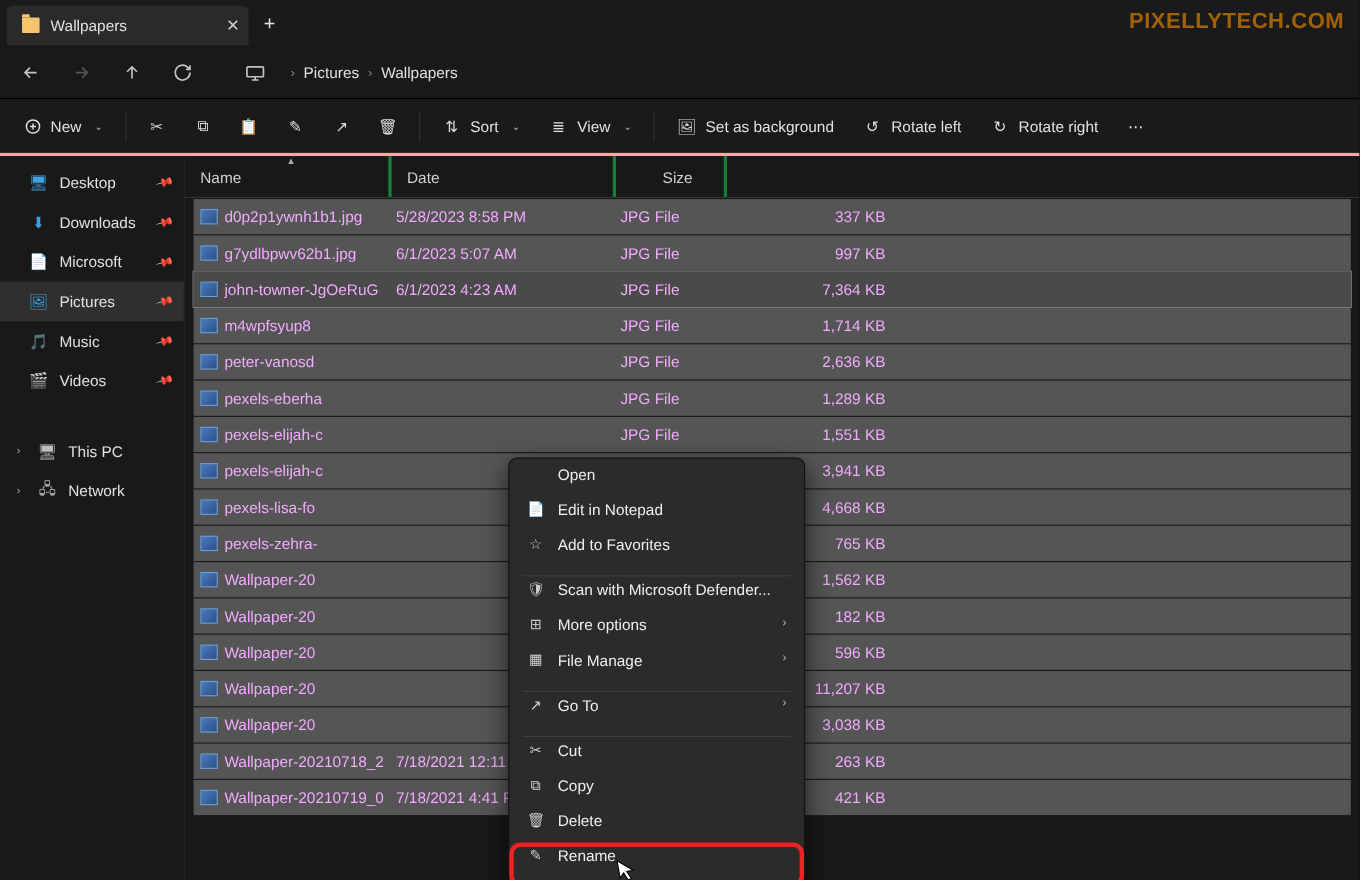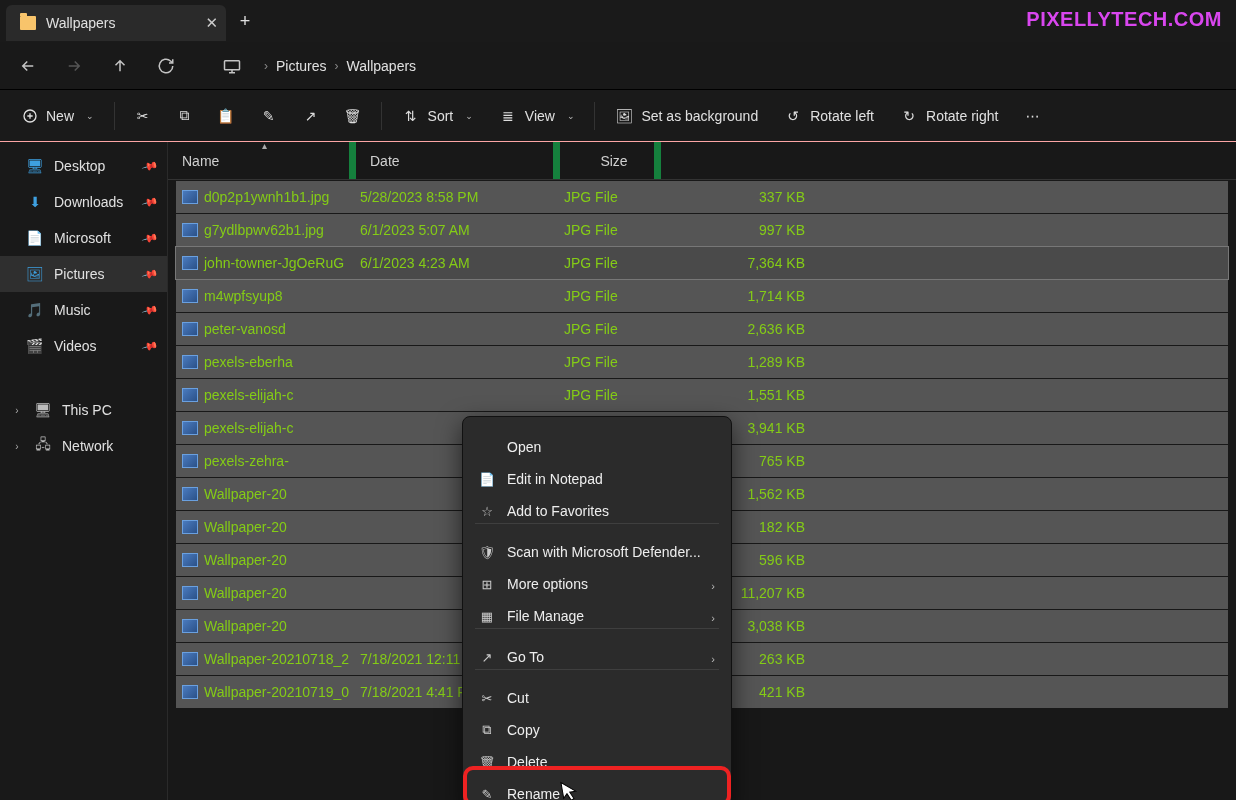--- a/index.html
+++ b/index.html
@@ -4,62 +4,62 @@
 <style>
   *{box-sizing:border-box;margin:0;padding:0;user-select:none}
   html,body{width:1236px;height:800px;background:#0f0f0f;color:#e0e0e0;font-family:"Segoe UI",Arial,sans-serif;font-size:14px;overflow:hidden}
   
   .titlebar{height:42px;background:#1a1a1a;display:flex;align-items:center;position:relative}
   .tab{display:flex;align-items:center;background:#2a2a2a;height:36px;margin-top:4px;margin-left:6px;border-radius:6px 6px 0 0;padding:0 14px;width:220px;position:relative}
   .tab .folder-icon{width:16px;height:14px;background:#f8c46b;margin-right:10px;border-radius:1px;position:relative}
   .tab .folder-icon::before{content:"";position:absolute;top:-3px;left:0;width:7px;height:3px;background:#f8c46b;border-radius:1px 1px 0 0}
   .tab-close{position:absolute;right:8px;font-size:15px;color:#ccc}
   .new-tab{width:34px;height:34px;display:flex;align-items:center;justify-content:center;color:#e0e0e0;font-size:18px;margin-left:2px}
-  .watermark{position:absolute;right:14px;top:8px;color:#d946ef;font-weight:800;letter-spacing:0.5px;font-size:20px}
+  .watermark{position:absolute;right:14px;top:8px;color:#a16207;font-weight:800;letter-spacing:0.5px;font-size:20px}
   
   .navbar{height:48px;background:#191919;display:flex;align-items:center;padding:0 8px;gap:6px;border-bottom:1px solid #000}
   .nav-btn{width:40px;height:36px;display:flex;align-items:center;justify-content:center;color:#c4c4c4;border-radius:4px}
   .nav-btn.disabled{color:#555}
   .path{display:flex;align-items:center;color:#e0e0e0;gap:8px;margin-left:6px}
   .path-sep{color:#888;font-size:12px}
   
-  .toolbar{height:52px;background:#1a1a1a;display:flex;align-items:center;padding:0 10px;border-bottom:1px solid #fca5a5;gap:2px}
+  .toolbar{height:52px;background:#1a1a1a;display:flex;align-items:center;padding:0 10px;border-bottom:3px solid #fca5a5;gap:2px}
   .tbtn{height:36px;display:flex;align-items:center;gap:8px;padding:0 12px;color:#e0e0e0;border-radius:4px}
   .tbtn.icon-only{width:40px;justify-content:center;padding:0}
   .chev{font-size:9px;color:#bbb;margin-left:4px}
   .sep{width:1px;height:28px;background:#333;margin:0 6px}
   
   .content{display:flex;height:658px}
   .sidebar{width:168px;background:#191919;border-right:1px solid #2a2a2a;padding-top:6px}
   .side-item{height:36px;display:flex;align-items:center;padding-left:26px;gap:10px;position:relative;color:#e0e0e0}
   .side-item.active{background:#2f2f2f}
   .pin{position:absolute;right:10px;color:#888;font-size:11px;transform:rotate(30deg)}
   .side-group{margin-top:28px}
   .side-group .side-item{padding-left:10px}
   .expand{color:#aaa;font-size:10px;width:14px;text-align:center}
   
   .filepane{flex:1;background:#181818;position:relative}
   .hdr{height:38px;display:flex;align-items:center;border-bottom:1px solid #333;color:#d0d0d0;font-size:14px}
-  .hdr .col{border-right:7px solid #15803d;height:100%;display:flex;align-items:center;padding-left:14px}
+  .hdr .col{border-right:3px solid #15803d;height:100%;display:flex;align-items:center;padding-left:14px}
   .col-name{width:188px}
   .col-date{width:204px}
   .col-type{width:152px}
   .col-size{width:101px;justify-content:center}
   .col-tags{width:110px}
   .rows{}
-  .row{height:32px;display:flex;align-items:center;background:#555;margin:1px 8px 1px 8px;padding-left:6px;color:#84cc16}
+  .row{height:32px;display:flex;align-items:center;background:#555;margin:1px 8px 1px 8px;padding-left:6px;color:#f0abfc}
   .row.selected{background:#4a4a4a;outline:1px solid #777}
   .fname{width:178px;display:flex;align-items:center;gap:6px;overflow:hidden;white-space:nowrap}
   .fdate{width:204px}
   .ftype{width:152px}
   .fsize{width:101px;text-align:right;padding-right:12px}
   .thumb{width:16px;height:14px;background:linear-gradient(135deg,#4a7bbf,#2b5188);border:1px solid #6aa0df}
   
   .ctx{position:absolute;left:294px;top:274px;width:270px;background:#2b2b2b;border:1px solid #111;border-radius:8px;box-shadow:0 8px 24px rgba(0,0,0,0.6);padding:6px 4px;z-index:50}
-  .ctx-item{height:32px;display:flex;align-items:flex-end;padding:0 12px;gap:12px;color:#eee;border-radius:4px;position:relative}
+  .ctx-item{height:32px;display:flex;align-items:flex-start;padding:0 12px;gap:12px;color:#eee;border-radius:4px;position:relative}
   .ctx-item .arr{position:absolute;right:12px;color:#bbb;font-size:11px}
   .ctx-sep{height:1px;background:#3f3f3f;margin:4px 8px}
   .ctx-item.highlight{outline:4px solid #e22;border-radius:6px}
   .ci{width:16px;text-align:center;color:#ccc;font-size:13px}
   
   .cursor{position:absolute;left:394px;top:638px;z-index:60;color:#fff;font-size:18px;transform:rotate(-10deg)}
   
   .ico{width:18px;height:18px;display:inline-flex;align-items:center;justify-content:center;color:#ddd}
 </style>
 </head>
@@ -293,20 +293,29 @@
             <span class="thumb"></span>
             <span>pexels-elijah-c</span>
           </div>
           <div class="fdate"></div>
           <div class="ftype">JPG File</div>
           <div class="fsize">3,941 KB</div>
         </div>
         <div class="row">
           <div class="fname">
             <span class="thumb"></span>
+            <span>pexels-lisa-fo</span>
+          </div>
+          <div class="fdate"></div>
+          <div class="ftype">JPG File</div>
+          <div class="fsize">4,668 KB</div>
+        </div>
+        <div class="row">
+          <div class="fname">
+            <span class="thumb"></span>
             <span>pexels-zehra-</span>
           </div>
           <div class="fdate"></div>
           <div class="ftype">JPG File</div>
           <div class="fsize">765 KB</div>
         </div>
         <div class="row">
           <div class="fname">
             <span class="thumb"></span>
             <span>Wallpaper-20</span>

